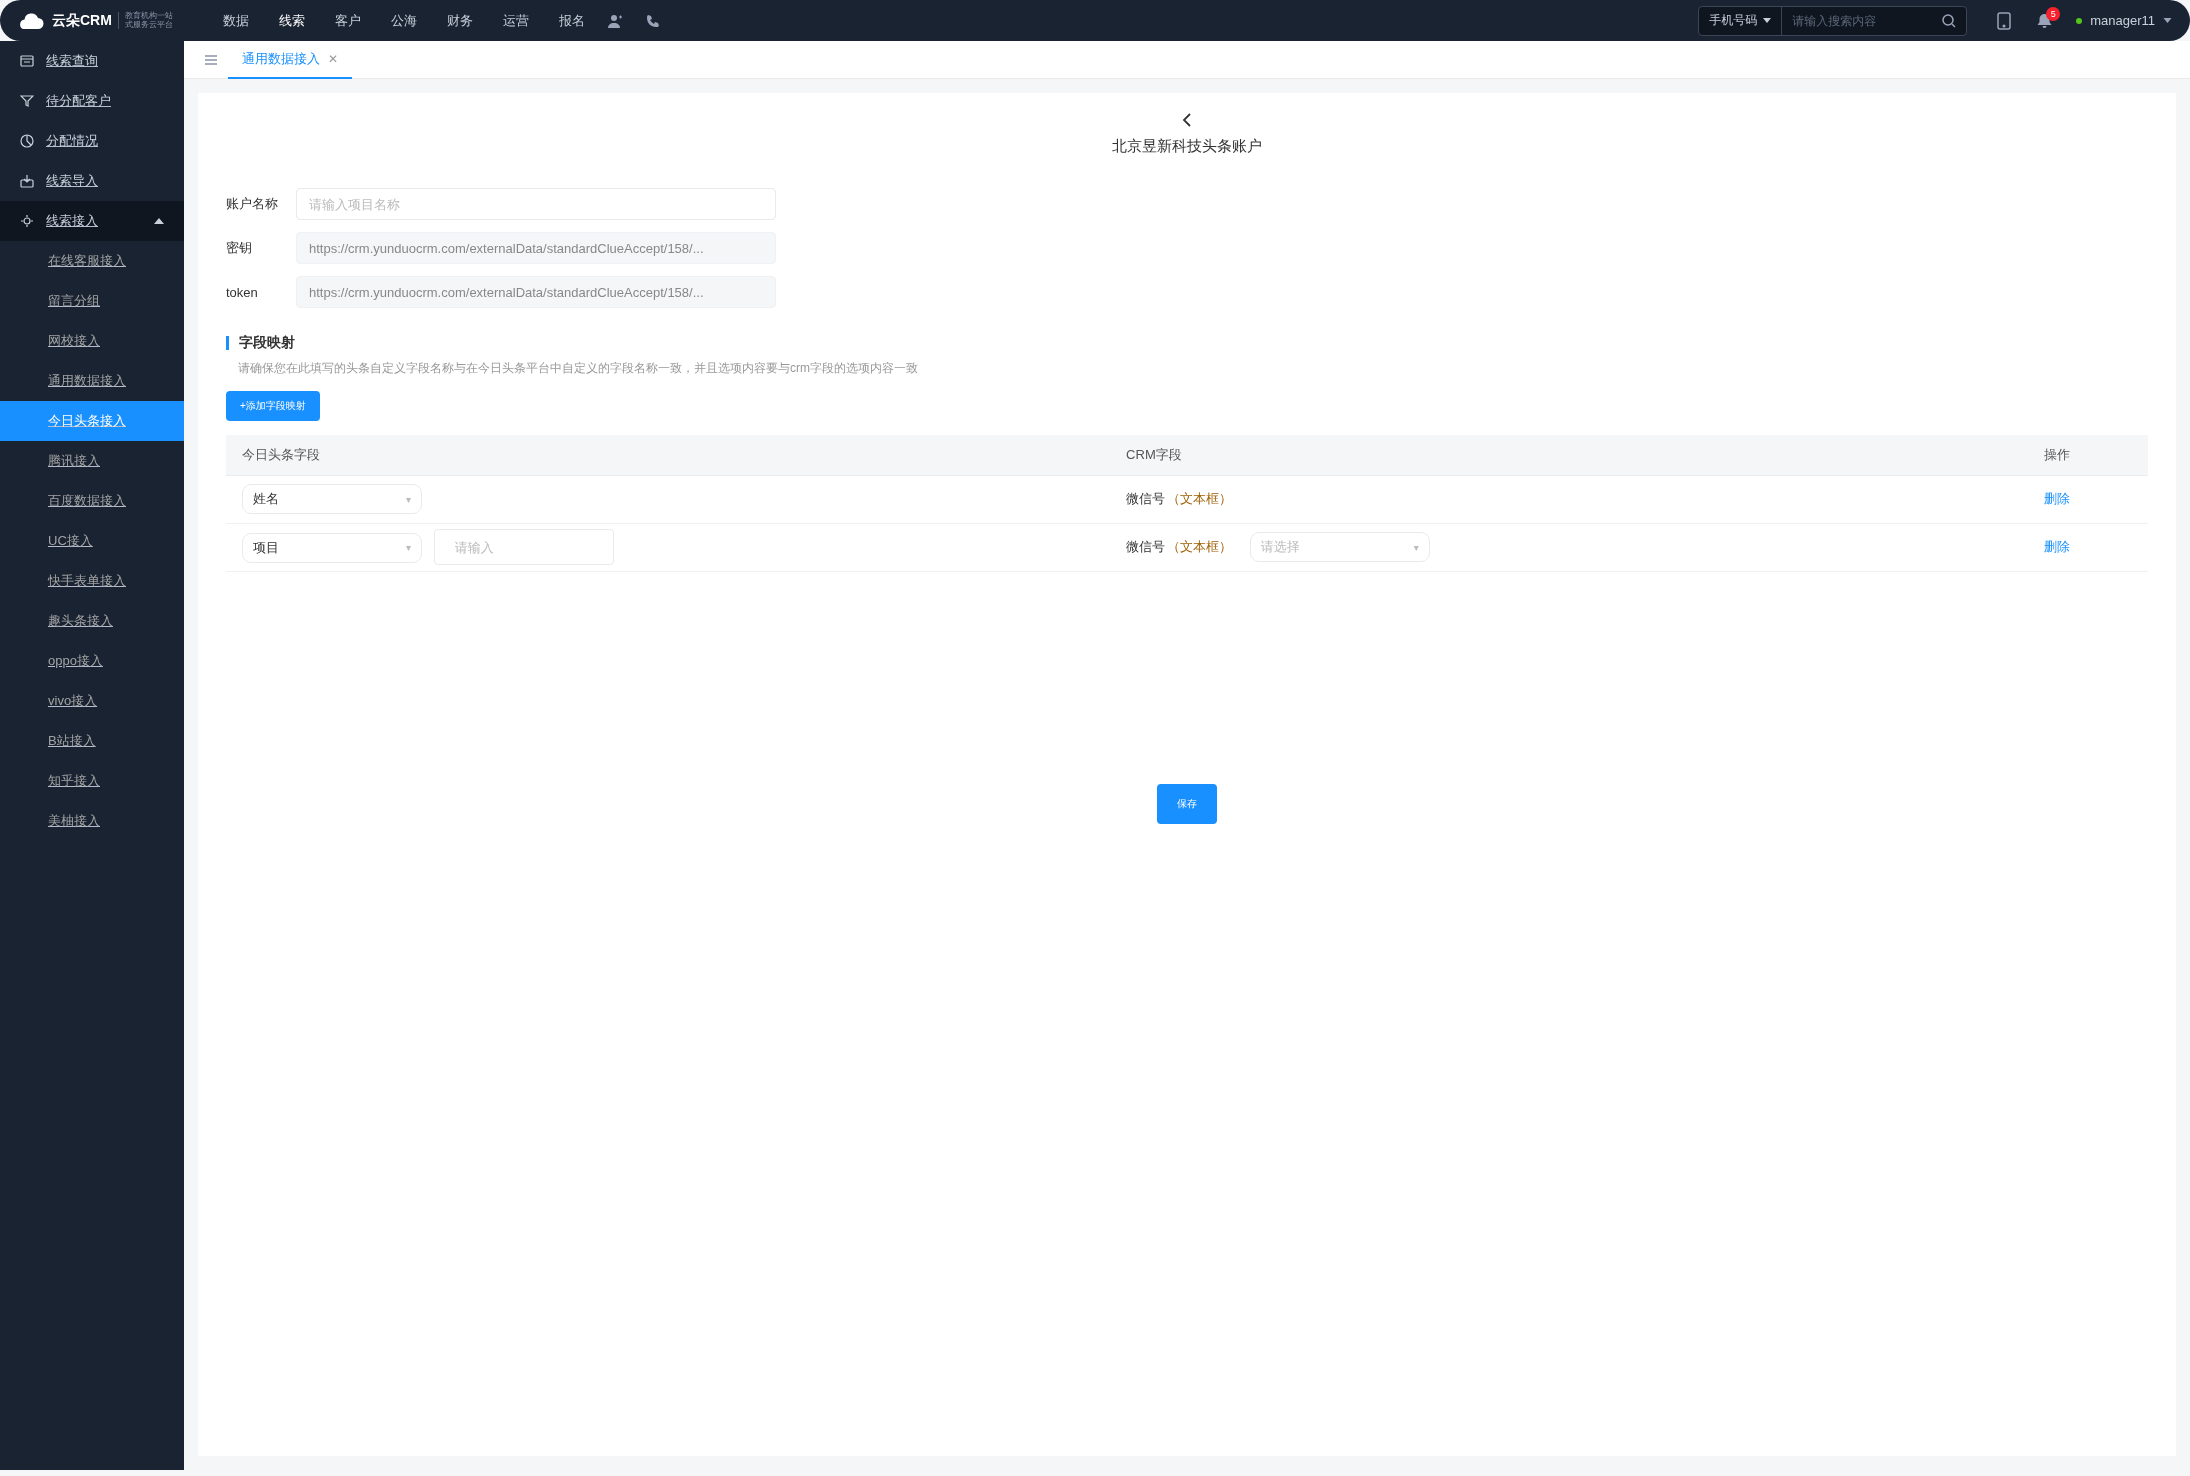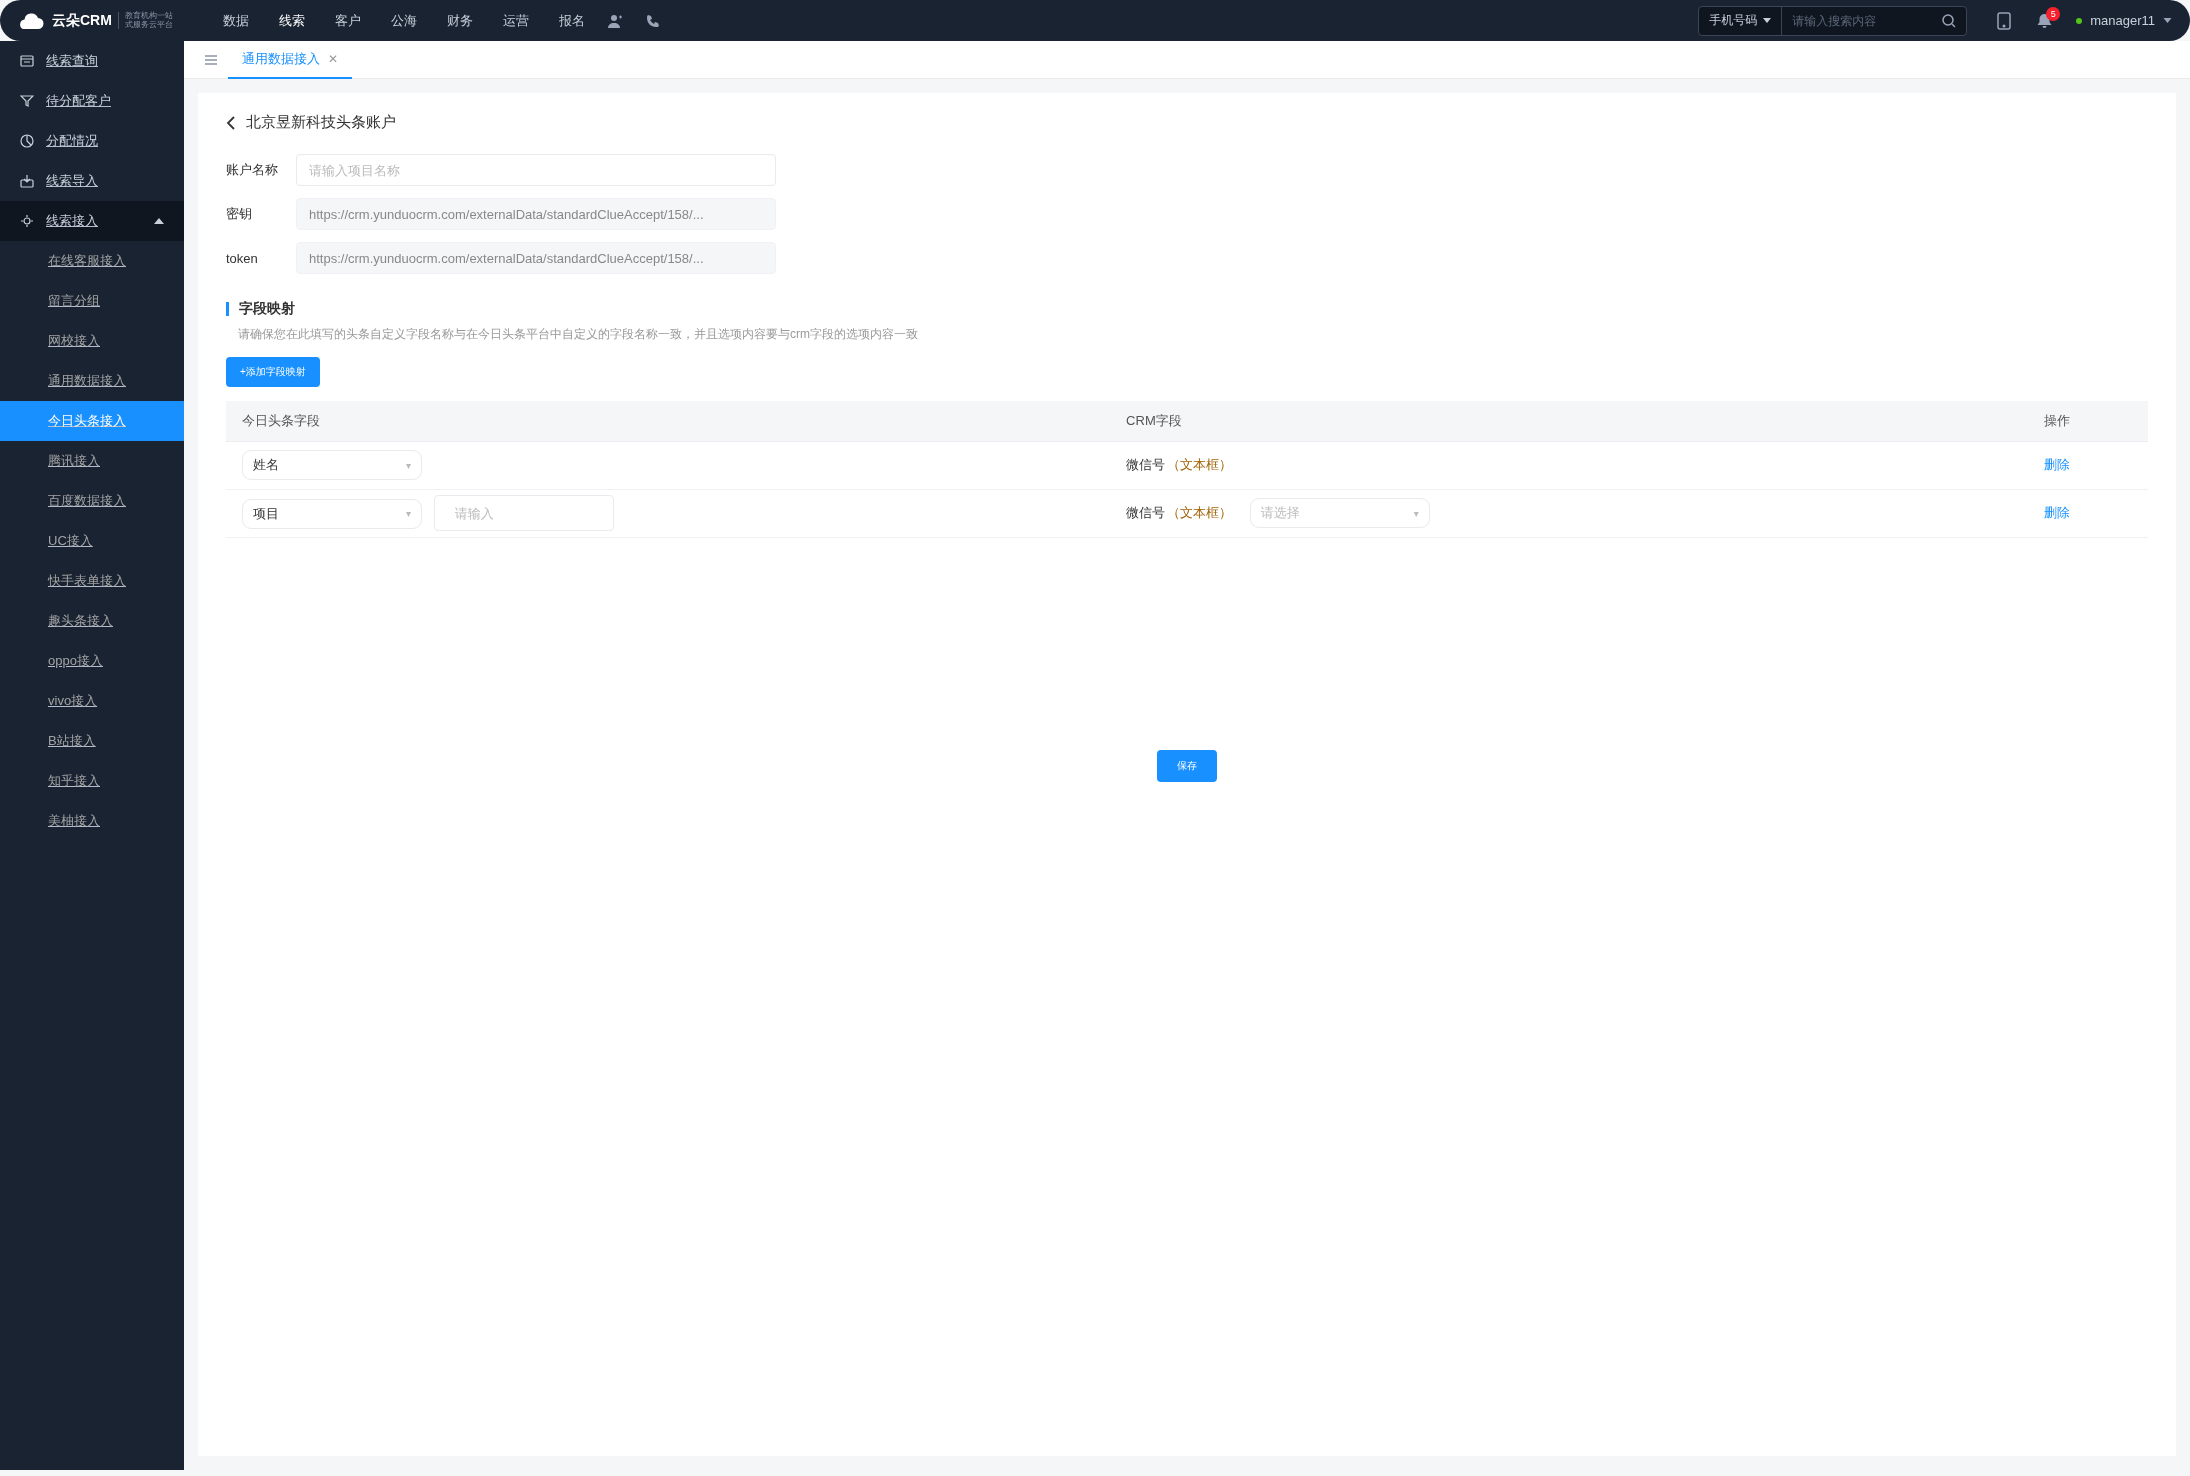--- a/index.html
+++ b/index.html
@@ -41,21 +41,21 @@
 .side-chevron { margin-left: auto; }
 
 
 .main { flex: 1; background: #f5f6f8; display: flex; flex-direction: column; overflow: hidden; }
 .tab-bar { height: 38px; background: #fff; display: flex; align-items: center; border-bottom: 1px solid #e8eaec; padding-left: 10px; }
 .tab-collapse { padding: 0 10px; color: #8a94a6; cursor: pointer; }
 .tab-item { height: 38px; display: flex; align-items: center; padding: 0 14px; gap: 8px; font-size: 13px; color: #1890ff; border-bottom: 2px solid #1890ff; cursor: pointer; }
 .tab-close { color: #999; font-size: 12px; cursor: pointer; }
 
 .content { flex: 1; background: #fff; margin: 14px; padding: 20px 28px; overflow-y: auto; position: relative; }
-.breadcrumb { display: flex; align-items: center; gap: 10px; font-size: 15px; font-weight: 500; margin-bottom: 22px; }
+.breadcrumb { display: flex; align-items: center; gap: 10px; font-size: 15px; font-weight: 500; margin-bottom: 32px; flex-direction: column; }
 .back-chev { cursor: pointer; color: #333; }
 
 .form-row { display: flex; align-items: center; margin-bottom: 12px; }
 .form-label { width: 70px; font-size: 13px; color: #333; }
 .form-input { flex: 0 0 480px; height: 32px; border: 1px solid #e8eaec; border-radius: 4px; padding: 0 12px; font-size: 13px; color: #666; background: #fff; }
 .form-input.readonly { background: #f5f6f8; color: #888; border-color: #f0f1f4; }
 .form-input::placeholder { color: #bbb; }
 
 .section-head { display: flex; align-items: center; gap: 10px; margin-top: 26px; margin-bottom: 8px; }
 .section-bar { width: 3px; height: 14px; background: #1890ff; }
@@ -329,17 +329,17 @@
                 <span class="sel-chev">▾</span>
               </div>
             </td>
             <td><span class="link-del">删除</span></td>
           </tr>
         </tbody>
       </table>
 
       <div style="height:200px"></div>
       <div class="footer-save">
-        <button class="btn btn-primary" style="height:32px;padding:0 20px">保存</button>
+        <button class="btn btn-primary" style="height:40px;padding:0 20px">保存</button>
       </div>
     </div>
   </div>
 </div>
 
 </body></html>

